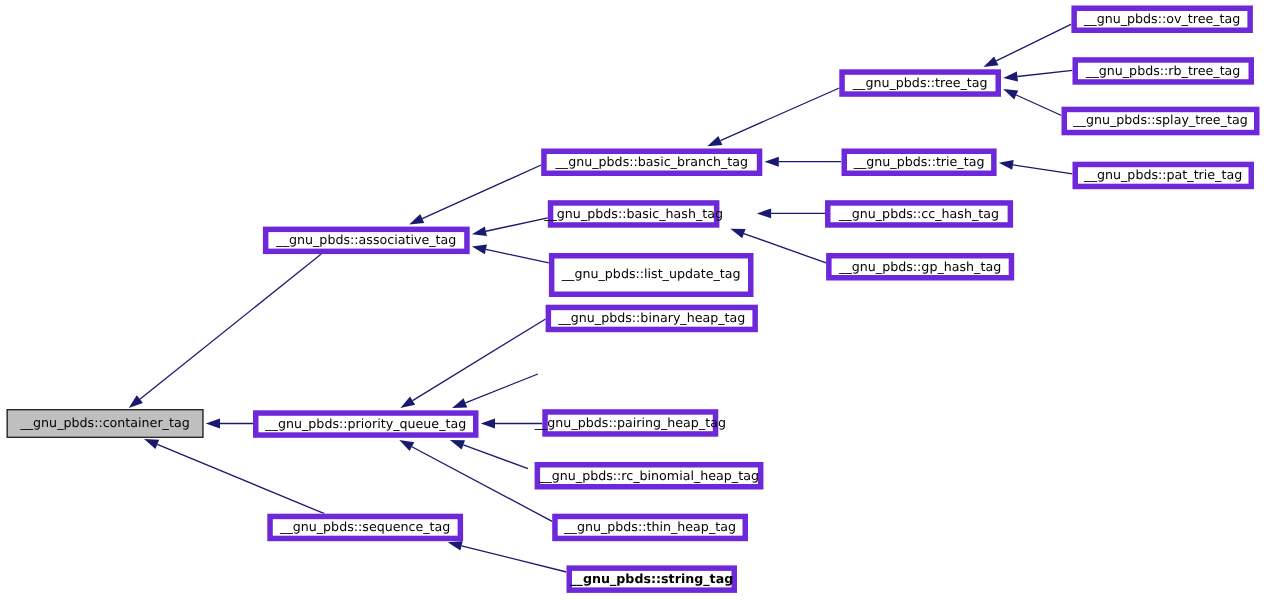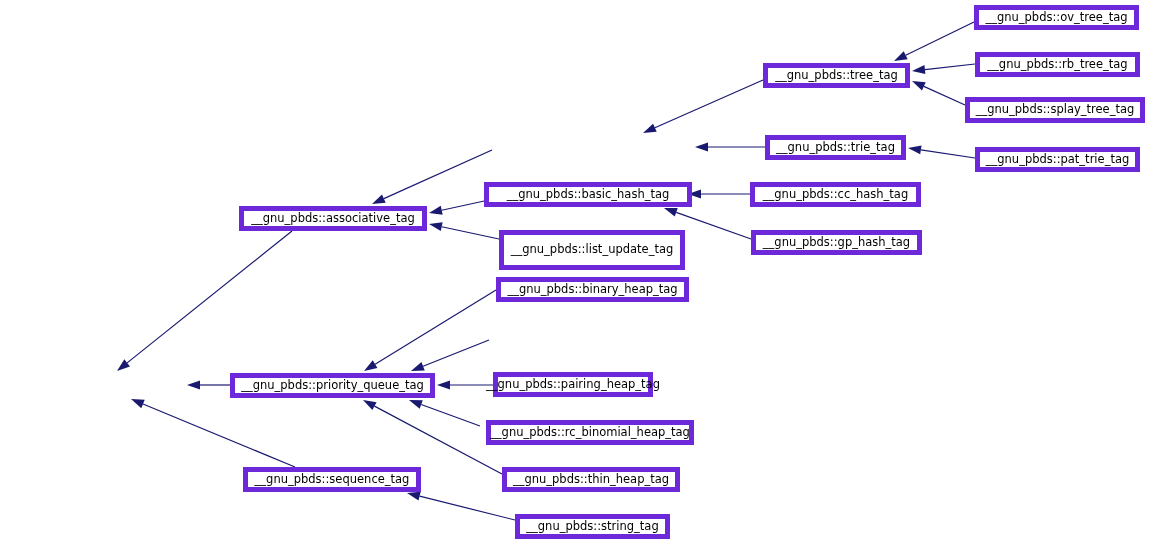--- a/index.html
+++ b/index.html
@@ -124,30 +124,32 @@
       <g>
         <line x1="502" y1="474" x2="374.4751555572863" y2="406.1090756204258" stroke="#191970" stroke-width="1.2"></line>
         <polygon points="363,400 376.5898355797414,402.13690638905746 372.3604755348312,410.08124485179417" fill="#191970"></polygon>
       </g>
       <g>
         <line x1="515" y1="520" x2="419.6118525018893" y2="496.15296312547235" stroke="#191970" stroke-width="1.2"></line>
         <polygon points="407,493 420.7032628145528,491.78732187481836 418.52044218922583,500.51860437612635" fill="#191970"></polygon>
       </g>
     </svg>
 
+<div class="node highlighted" style="left: 6px; top: 372px; width: 179px; height: 26px;">__gnu_pbds::container_tag</div>
     <div class="node" style="left: 239px; top: 206px; width: 188px; height: 25px;">__gnu_pbds::associative_tag</div>
     <div class="node" style="left: 230px; top: 373px; width: 205px; height: 25px;">__gnu_pbds::priority_queue_tag</div>
     <div class="node" style="left: 243px; top: 467px; width: 178px; height: 25px;">__gnu_pbds::sequence_tag</div>
-    <div class="node" style="left: 484px; top: 182px; width: 208px; height: 25px;">__gnu_pbds::basic_hash_tag</div>
+    <div class="node" style="left: 492px; top: 135px; width: 201px; height: 25px;">__gnu_pbds::basic_branch_tag</div>
+    <div class="node" style="left: 498px; top: 182px; width: 156px; height: 25px;">__gnu_pbds::basic_hash_tag</div>
     <div class="node" style="left: 499px; top: 230px; width: 186px; height: 40px;">__gnu_pbds::list_update_tag</div>
     <div class="node" style="left: 496px; top: 277px; width: 193px; height: 25px;">__gnu_pbds::binary_heap_tag</div>
     <div class="node" style="left: 493px; top: 372px; width: 160px; height: 25px;">__gnu_pbds::pairing_heap_tag</div>
     <div class="node" style="left: 486px; top: 420px; width: 208px; height: 25px;">__gnu_pbds::rc_binomial_heap_tag</div>
     <div class="node" style="left: 502px; top: 467px; width: 178px; height: 25px;">__gnu_pbds::thin_heap_tag</div>
-    <div class="node" style="left: 515px; top: 514px; width: 155px; height: 25px;">__gnu_pbds::string_tag</div>
+    <div class="node" style="left: 515px; top: 514px; width: 155px; height: 25px; font-weight: bold;">__gnu_pbds::string_tag</div>
     <div class="node" style="left: 763px; top: 63px; width: 147px; height: 25px;">__gnu_pbds::tree_tag</div>
     <div class="node" style="left: 765px; top: 135px; width: 141px; height: 25px;">__gnu_pbds::trie_tag</div>
     <div class="node" style="left: 750px; top: 182px; width: 171px; height: 25px;">__gnu_pbds::cc_hash_tag</div>
     <div class="node" style="left: 751px; top: 230px; width: 171px; height: 25px;">__gnu_pbds::gp_hash_tag</div>
     <div class="node" style="left: 974px; top: 5px; width: 165px; height: 25px;">__gnu_pbds::ov_tree_tag</div>
     <div class="node" style="left: 975px; top: 52px; width: 165px; height: 25px;">__gnu_pbds::rb_tree_tag</div>
     <div class="node" style="left: 965px; top: 97px; width: 180px; height: 26px;">__gnu_pbds::splay_tree_tag</div>
     <div class="node" style="left: 975px; top: 147px; width: 165px; height: 25px;">__gnu_pbds::pat_trie_tag</div>
   </div>
 

